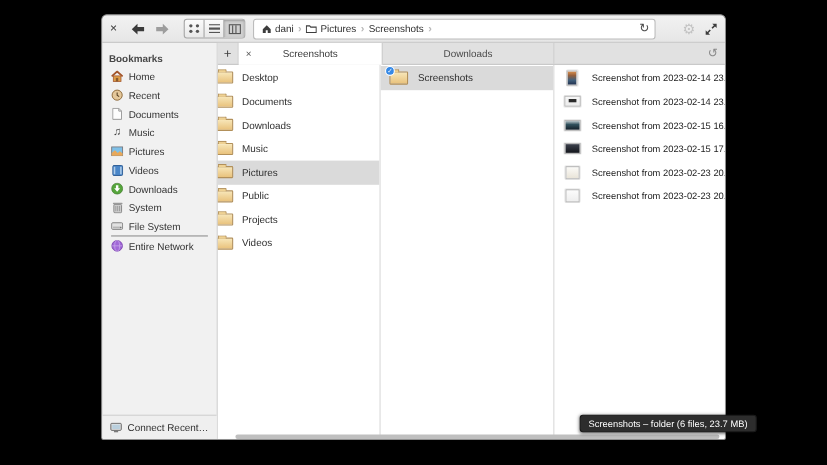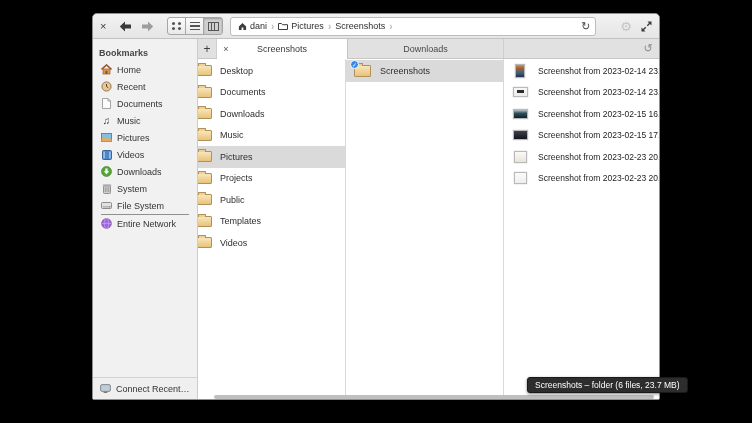--- a/index.html
+++ b/index.html
@@ -332,29 +332,25 @@
             <div class="row">
               <span class="folder clip"></span>
               <span class="label">Music</span>
             </div>
             <div class="row selected">
               <span class="folder clip"></span>
               <span class="label">Pictures</span>
             </div>
             <div class="row">
               <span class="folder clip"></span>
+              <span class="label">Public</span>
+            </div>
+            <div class="row">
+              <span class="folder clip"></span>
               <span class="label">Projects</span>
-            </div>
-            <div class="row">
-              <span class="folder clip"></span>
-              <span class="label">Public</span>
-            </div>
-            <div class="row">
-              <span class="folder clip"></span>
-              <span class="label">Templates</span>
             </div>
             <div class="row">
               <span class="folder clip"></span>
               <span class="label">Videos</span>
             </div>
           </div>
 
           <div class="col col-pics">
             <div class="row selected">
               <span class="folder">

